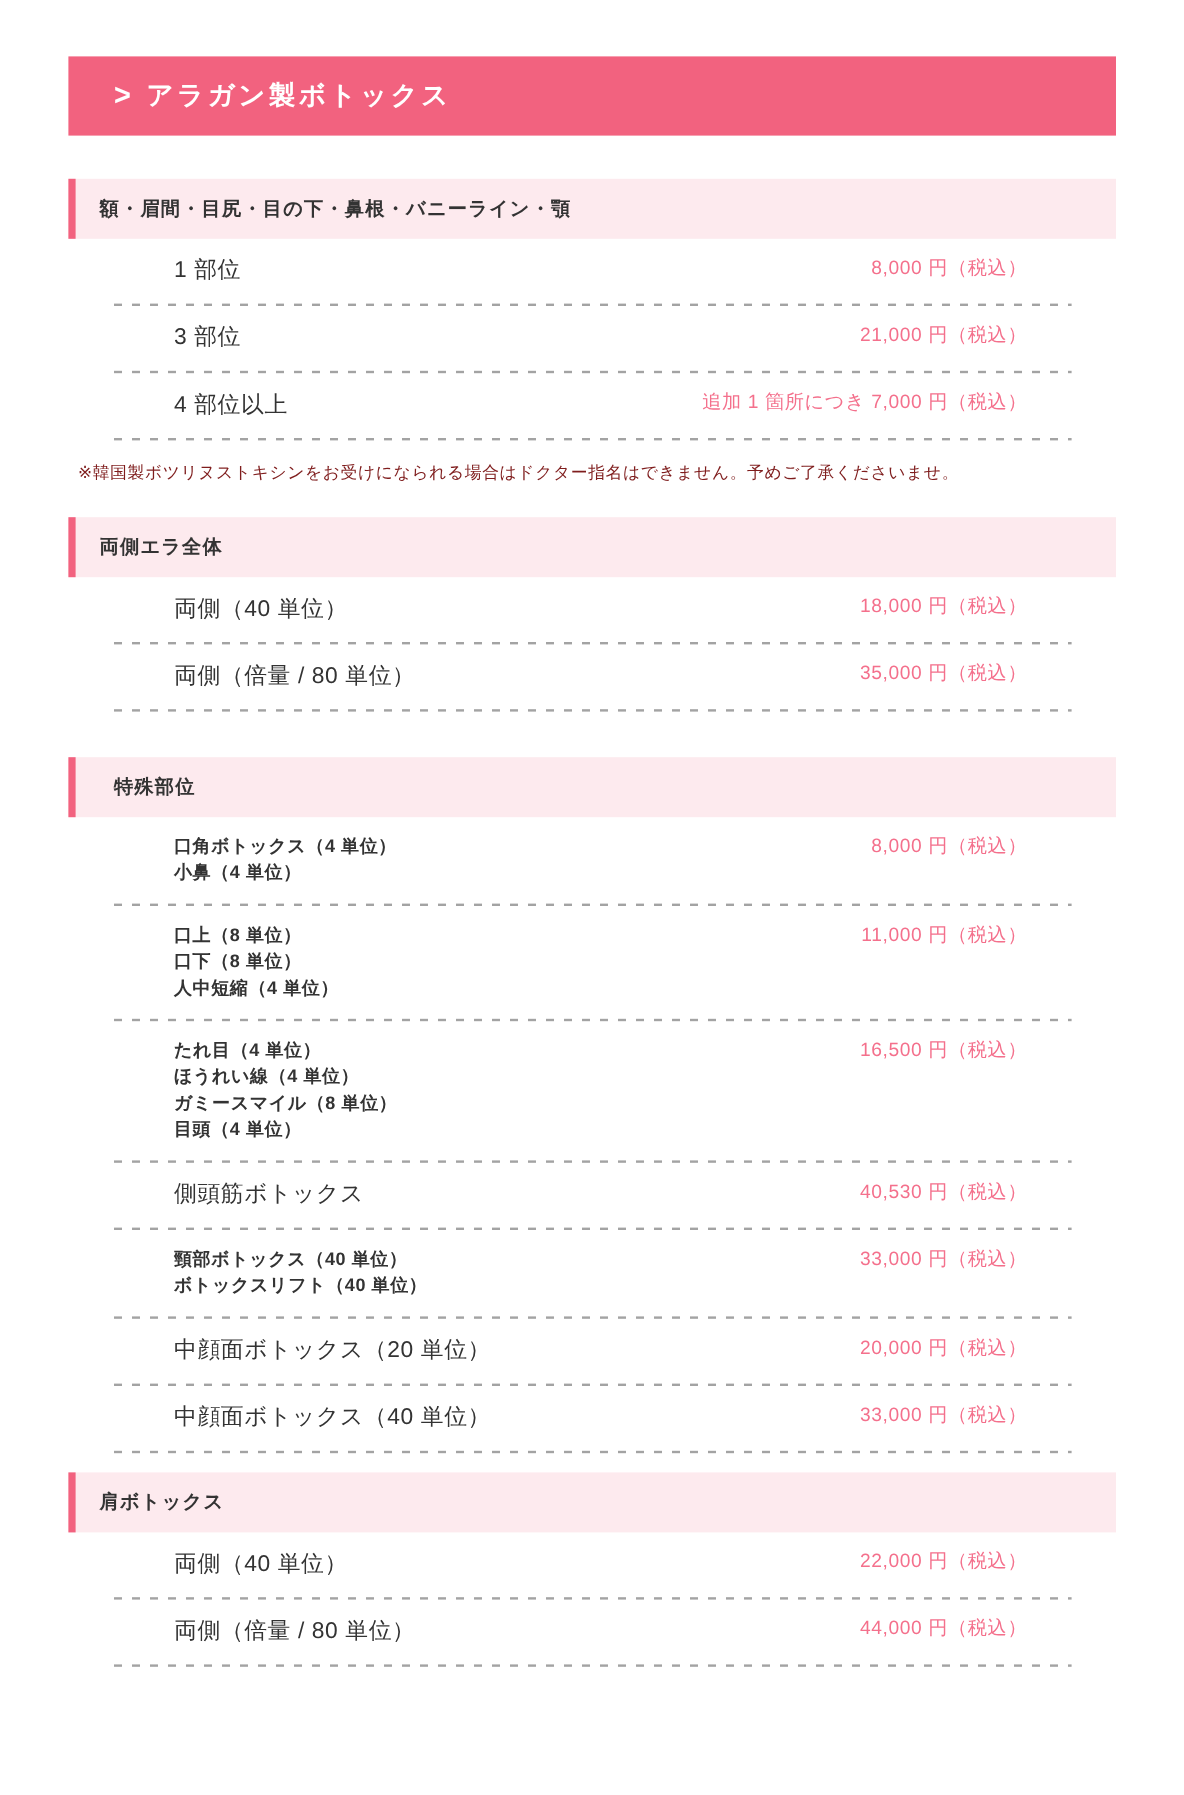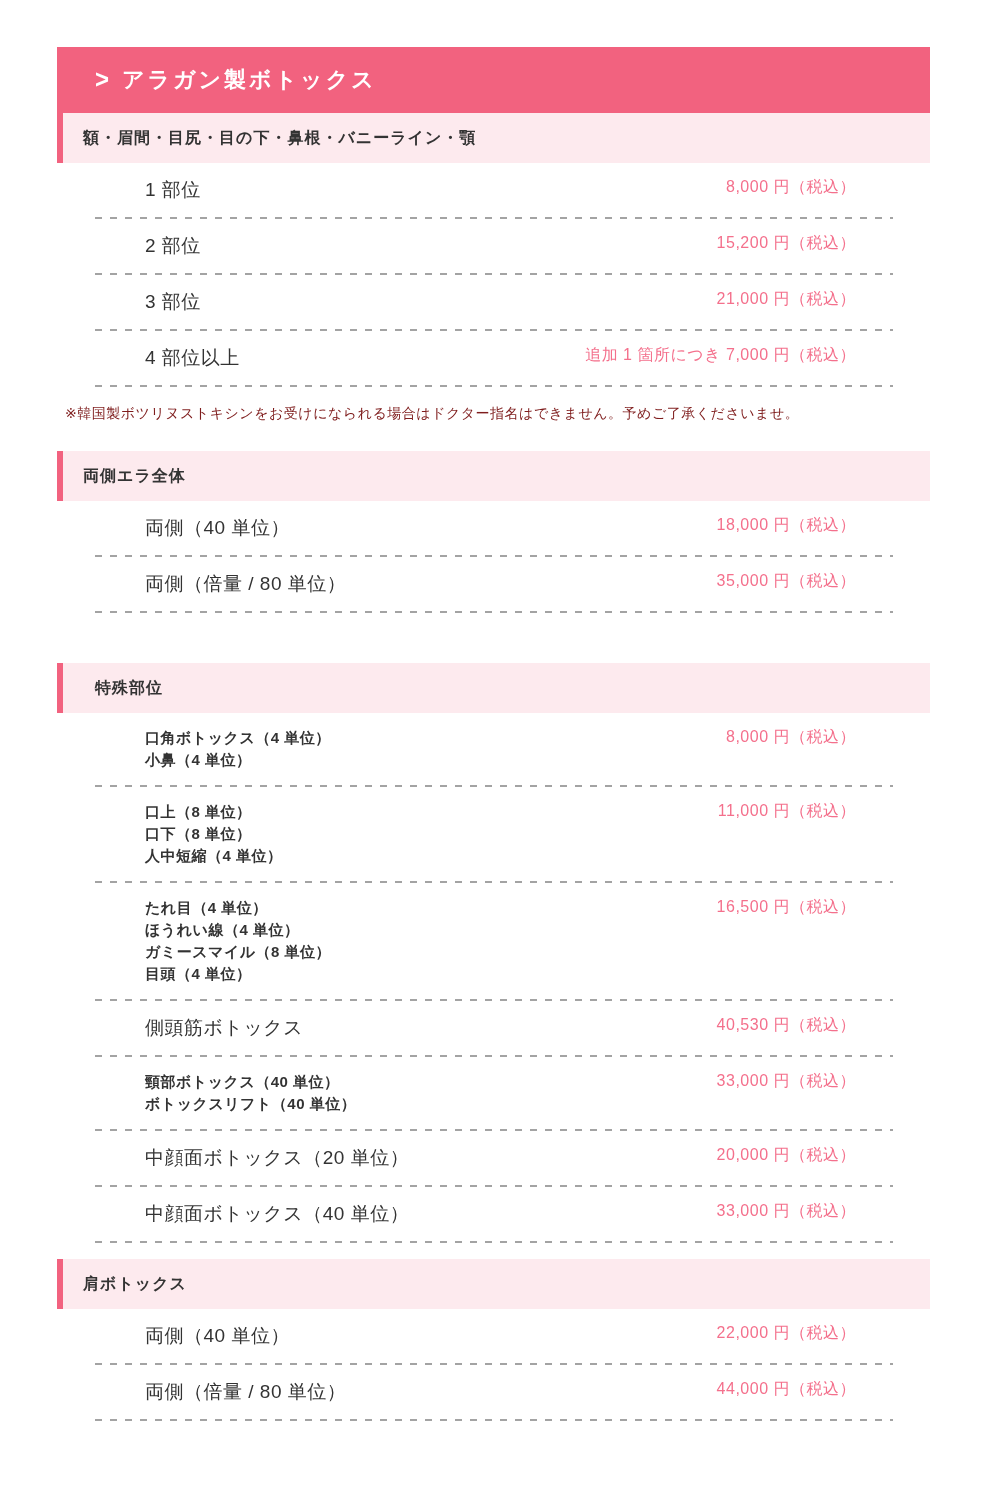--- a/index.html
+++ b/index.html
@@ -37,23 +37,24 @@
 
   
   .section-header{
     background:var(--light-pink);
     border-left:6px solid var(--rose);
     height:50px;
     display:flex;align-items:center;
     padding-left:20px;
     font-size:16px;font-weight:bold;color:#333;
     letter-spacing:1px;
+    margin-top:36px;
   }
   .gap-a{margin-top:28px;}
-  .gap-b{margin-top:50px;padding-left:32px;}
+  .gap-b{margin-top:38px;padding-left:32px;}
   .gap-c{margin-top:16px;}
 
   
   .rows{margin:0 37px 0 38px;}
   .row{
     display:flex;justify-content:space-between;align-items:flex-start;
     padding:14px 37px 16px 50px;
     background-image:repeating-linear-gradient(to right,var(--dash) 0 7px,transparent 7px 15px);
     background-size:100% 2px;
     background-repeat:no-repeat;
@@ -93,24 +94,20 @@
     <div class="title-bar">
       <span class="chevron">&gt;</span>
       <span class="title-text">アラガン製ボトックス</span>
     </div>
 
     <div class="section-header">額・眉間・目尻・目の下・鼻根・バニーライン・顎</div>
     <div class="rows">
       <div class="row">
         <span class="row-label lg">1 部位</span>
         <span class="row-price">8,000 円（税込）</span>
-      </div>
-      <div class="row">
-        <span class="row-label lg">2 部位</span>
-        <span class="row-price">15,200 円（税込）</span>
       </div>
       <div class="row">
         <span class="row-label lg">3 部位</span>
         <span class="row-price">21,000 円（税込）</span>
       </div>
       <div class="row">
         <span class="row-label lg">4 部位以上</span>
         <span class="row-price">追加 1 箇所につき 7,000 円（税込）</span>
       </div>
     </div>

